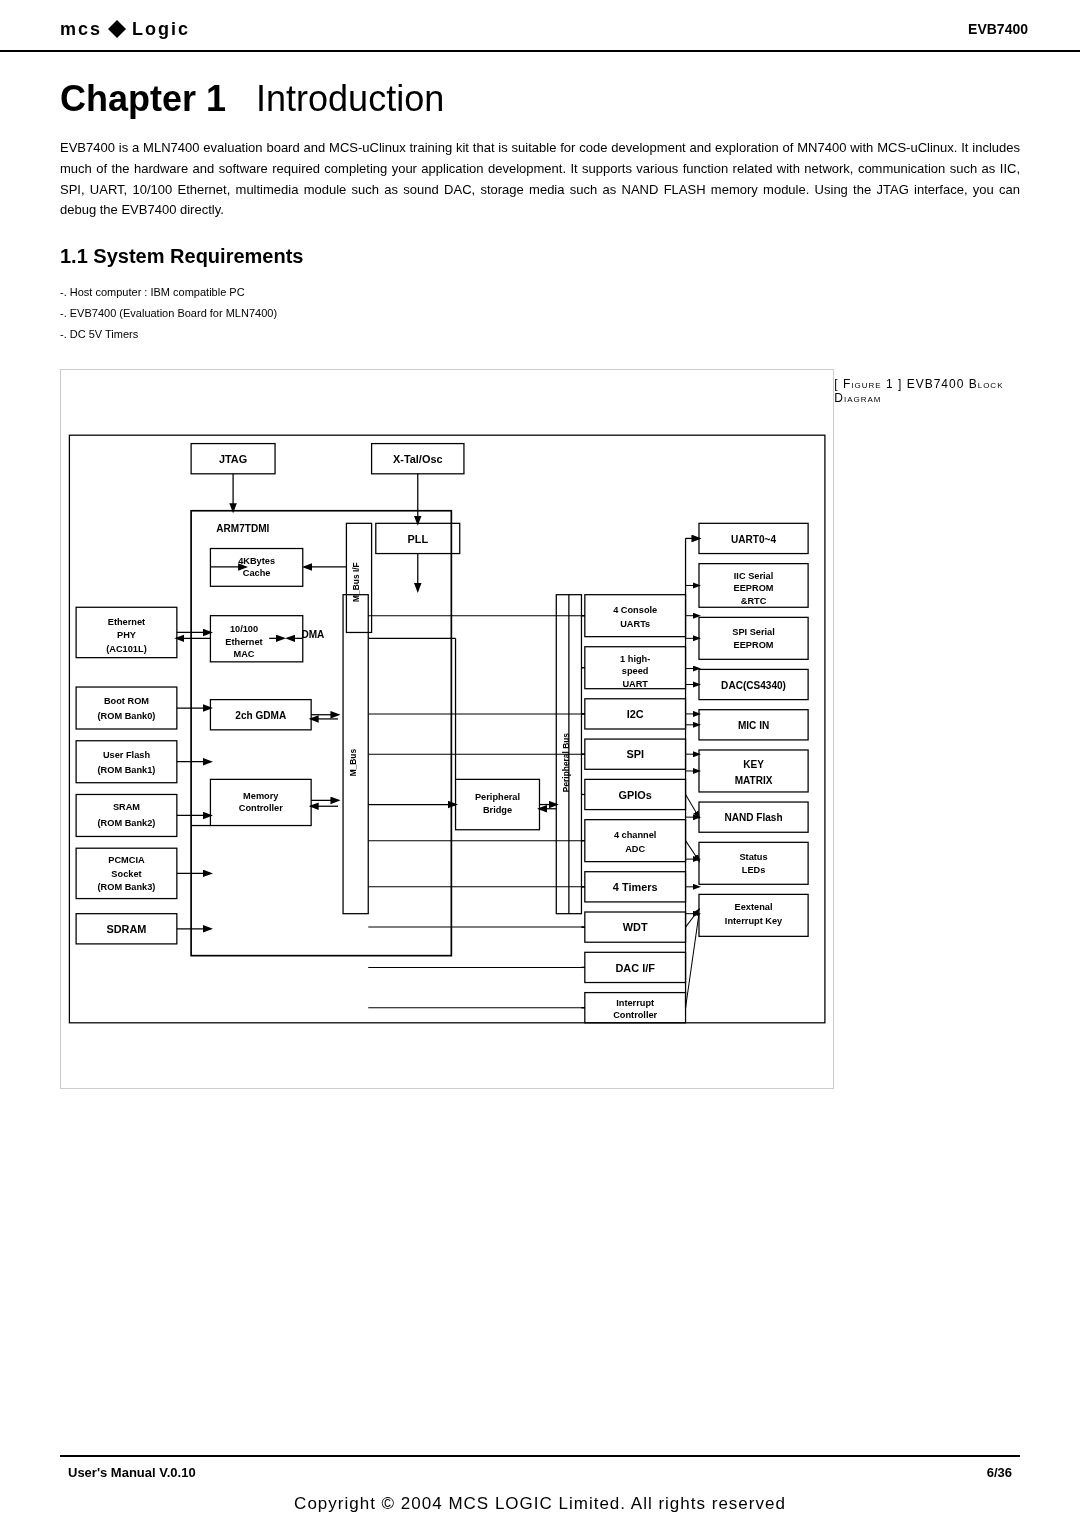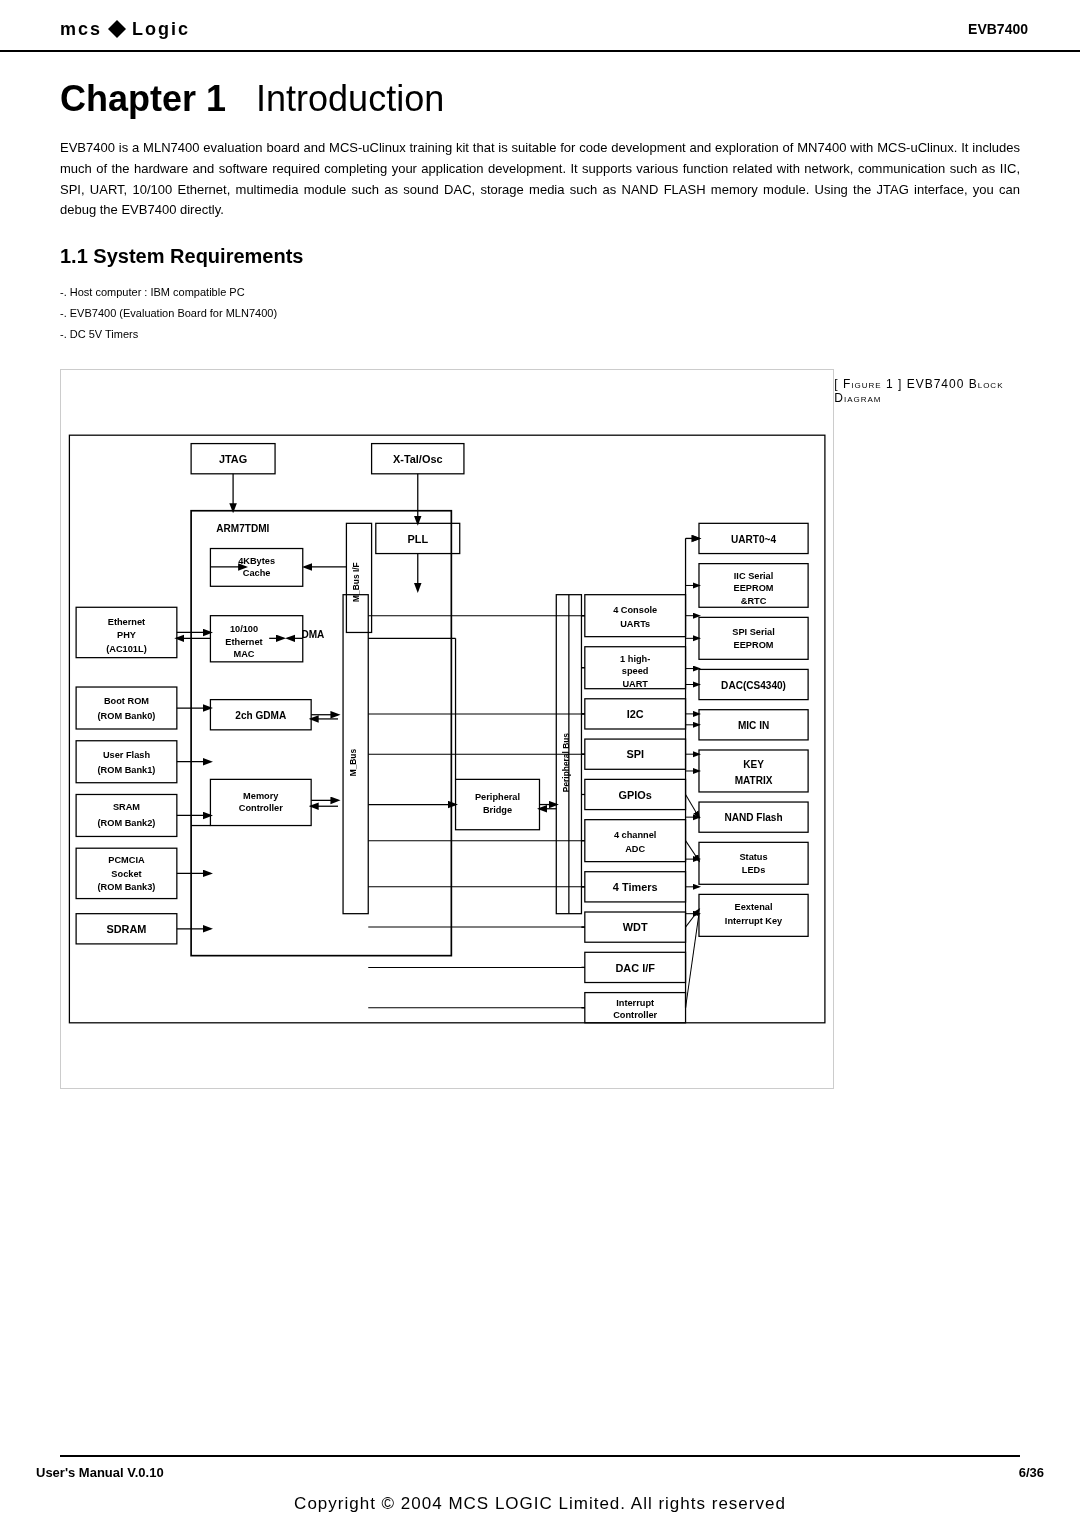--- a/index.html
+++ b/index.html
@@ -94,21 +94,21 @@
     }
 
     
     .footer-line {
       border-top: 2px solid #000;
       margin: 0 60px;
     }
     .footer {
       display: flex;
       justify-content: space-between;
-      padding: 8px 36px;
+      padding: 8px 68px;
       font-size: 13px;
       font-weight: bold;
     }
     .copyright {
       text-align: center;
       font-size: 17px;
       padding: 6px 60px 14px 60px;
       letter-spacing: 1px;
     }
   </style>

